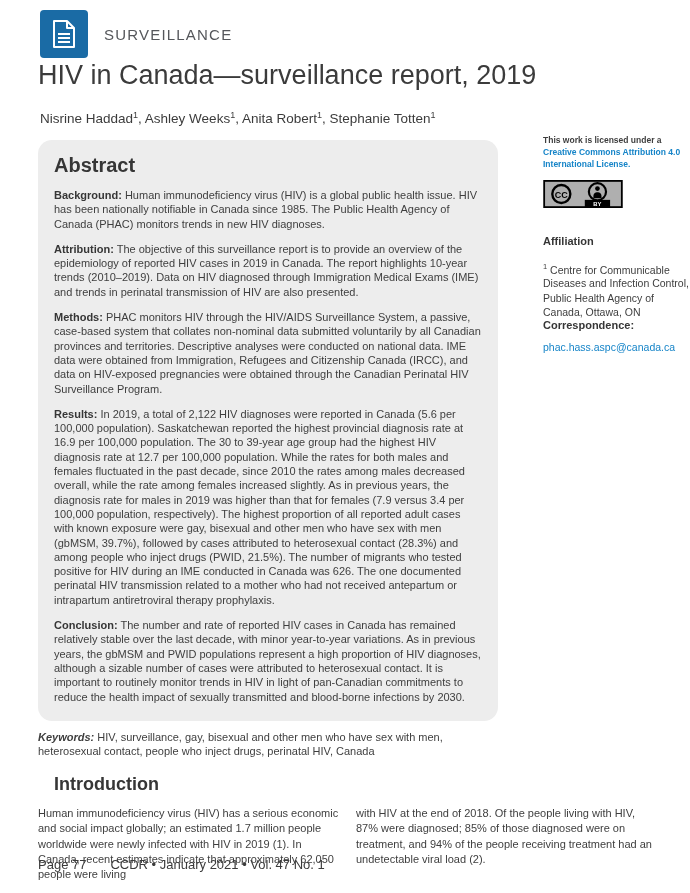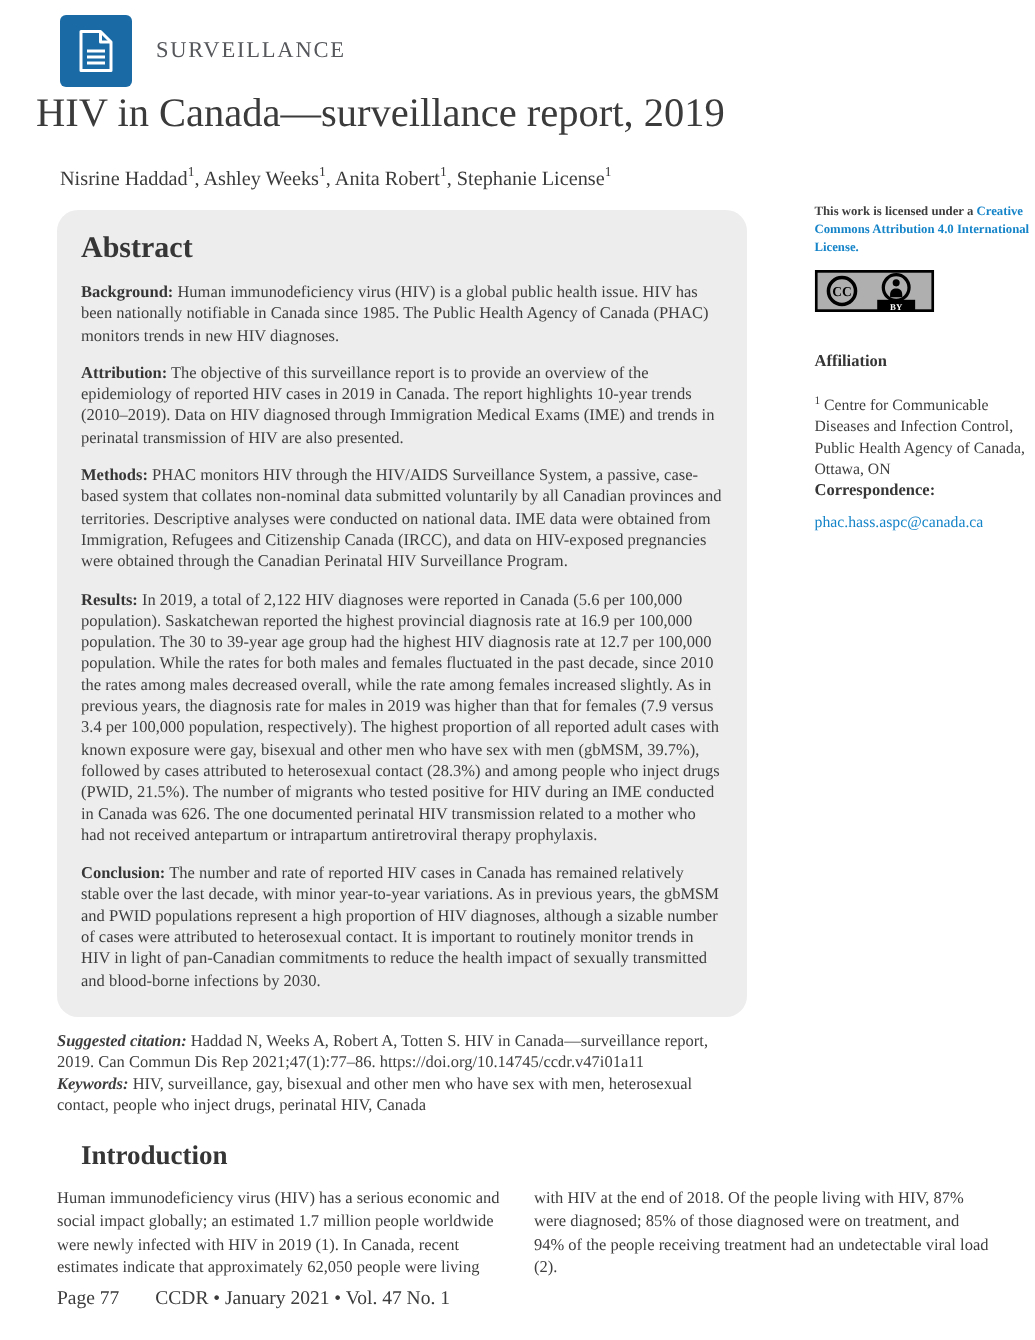--- a/index.html
+++ b/index.html
@@ -1,34 +1,34 @@
 <!DOCTYPE html>
 <html><head>
 <meta charset="utf-8">
 <style>
   * { box-sizing: border-box; }
   html,body { margin:0; padding:0; background:#ffffff; }
   .page {
     position: relative;
     width: 690px; height: 893px;
     background: #ffffff;
-    font-family: Liberation Serif, serif;
+    font-family: Liberation Sans, sans-serif;
     color: #3E3E3E;
     overflow: hidden;
   }
 
   
   .header { position:absolute; left:40px; top:10px; display:flex; align-items:center; gap:16px; }
   .doc-icon {
     width:48px; height:48px; background:#1A6BA5; border-radius:4px;
     display:flex; align-items:center; justify-content:center; flex:0 0 auto;
   }
   .category { font-size:15px; letter-spacing:1.2px; color:#55575B; }
 
-  .title { position:absolute; left:24px; top:60px; font-size:27px; color:#3B3B3B; font-weight:normal; margin:0; }
+  .title { position:absolute; left:38px; top:60px; font-size:27px; color:#3B3B3B; font-weight:normal; margin:0; }
   .authors { position:absolute; left:40px; top:109px; font-size:13.5px; color:#3B3B3B; }
   .authors sup { font-size:9px; }
 
   
   .main { position:absolute; left:38px; top:140px; width:622px; }
   .abstract-box { width:460px; background:#EDEDED; border-radius:14px; padding:12px 16px 6px 16px; }
   .abstract-heading { font-size:20px; font-weight:bold; color:#363636; margin:2px 0 11px 0; }
   .abstract-box p { font-size:11px; line-height:1.3; margin:0 0 11px 0; }
   .abstract-box strong, .citation-block strong { color:#363636; }
 
@@ -67,36 +67,35 @@
         <line x1="7" y1="15" x2="19" y2="15" stroke="#ffffff" stroke-width="2"></line>
         <line x1="7" y1="19" x2="19" y2="19" stroke="#ffffff" stroke-width="2"></line>
         <line x1="7" y1="23" x2="19" y2="23" stroke="#ffffff" stroke-width="2"></line>
       </svg>
     </div>
     <span class="category">SURVEILLANCE</span>
   </div>
 
   <h1 class="title">HIV in Canada—surveillance report, 2019</h1>
   <div class="authors">
-    <span><span>Nisrine Haddad</span><sup>1</sup><span>, </span></span><span><span>Ashley Weeks</span><sup>1</sup><span>, </span></span><span><span>Anita Robert</span><sup>1</sup><span>, </span></span><span><span>Stephanie License</span><sup>1</sup><span></span></span>
+    <span><span>Nisrine Haddad</span><sup>1</sup><span>, </span></span><span><span>Ashley Weeks</span><sup>1</sup><span>, </span></span><span><span>Anita Robert</span><sup>1</sup><span>, </span></span><span><span>Stephanie Totten</span><sup>1</sup><span></span></span>
   </div>
 
   <div class="main">
 
     <div class="abstract-box">
       <div class="abstract-heading">Abstract</div>
       <p><strong>Background:</strong> <span>Human immunodeficiency virus (HIV) is a global public health issue. HIV has been nationally notifiable in Canada since 1985. The Public Health Agency of Canada (PHAC) monitors trends in new HIV diagnoses.</span></p>
       <p><strong>Attribution:</strong> <span>The objective of this surveillance report is to provide an overview of the epidemiology of reported HIV cases in 2019 in Canada. The report highlights 10-year trends (2010–2019). Data on HIV diagnosed through Immigration Medical Exams (IME) and trends in perinatal transmission of HIV are also presented.</span></p>
       <p><strong>Methods:</strong> <span>PHAC monitors HIV through the HIV/AIDS Surveillance System, a passive, case-based system that collates non-nominal data submitted voluntarily by all Canadian provinces and territories. Descriptive analyses were conducted on national data. IME data were obtained from Immigration, Refugees and Citizenship Canada (IRCC), and data on HIV-exposed pregnancies were obtained through the Canadian Perinatal HIV Surveillance Program.</span></p>
       <p><strong>Results:</strong> <span>In 2019, a total of 2,122 HIV diagnoses were reported in Canada (5.6 per 100,000 population). Saskatchewan reported the highest provincial diagnosis rate at 16.9 per 100,000 population. The 30 to 39-year age group had the highest HIV diagnosis rate at 12.7 per 100,000 population. While the rates for both males and females fluctuated in the past decade, since 2010 the rates among males decreased overall, while the rate among females increased slightly. As in previous years, the diagnosis rate for males in 2019 was higher than that for females (7.9 versus 3.4 per 100,000 population, respectively). The highest proportion of all reported adult cases with known exposure were gay, bisexual and other men who have sex with men (gbMSM, 39.7%), followed by cases attributed to heterosexual contact (28.3%) and among people who inject drugs (PWID, 21.5%). The number of migrants who tested positive for HIV during an IME conducted in Canada was 626. The one documented perinatal HIV transmission related to a mother who had not received antepartum or intrapartum antiretroviral therapy prophylaxis.</span></p>
       <p><strong>Conclusion:</strong> <span>The number and rate of reported HIV cases in Canada has remained relatively stable over the last decade, with minor year-to-year variations. As in previous years, the gbMSM and PWID populations represent a high proportion of HIV diagnoses, although a sizable number of cases were attributed to heterosexual contact. It is important to routinely monitor trends in HIV in light of pan-Canadian commitments to reduce the health impact of sexually transmitted and blood-borne infections by 2030.</span></p>
     </div>
 
     <div class="citation-block">
-      <p><span class="lead-italic">Suggested citation:</span> <span>Haddad N, Weeks A, Robert A, Totten S. HIV in Canada—surveillance report, 2019. Can Commun Dis Rep 2021;47(1):77–86. https://doi.org/10.14745/ccdr.v47i01a11</span></p>
       <p><span class="lead-italic">Keywords:</span> <span>HIV, surveillance, gay, bisexual and other men who have sex with men, heterosexual contact, people who inject drugs, perinatal HIV, Canada</span></p>
     </div>
 
     <h2 class="intro-heading">Introduction</h2>
     <div class="intro-cols">
       <div class="intro-col">Human immunodeficiency virus (HIV) has a serious economic and social impact globally; an estimated 1.7 million people worldwide were newly infected with HIV in 2019 (1). In Canada, recent estimates indicate that approximately 62,050 people were living</div>
       <div class="intro-col">with HIV at the end of 2018. Of the people living with HIV, 87% were diagnosed; 85% of those diagnosed were on treatment, and 94% of the people receiving treatment had an undetectable viral load (2).</div>
     </div>
 
   </div>

